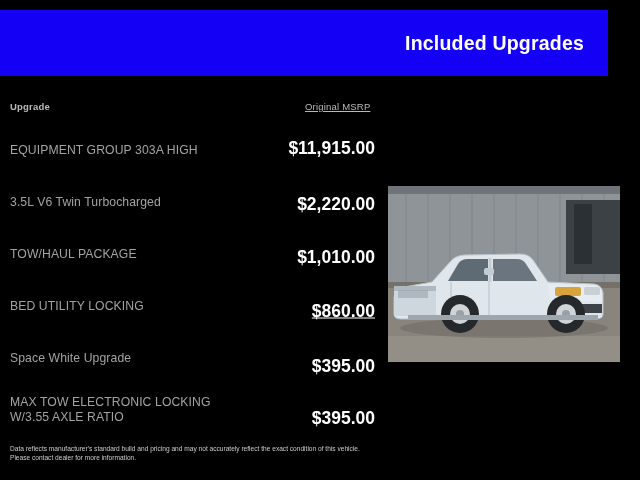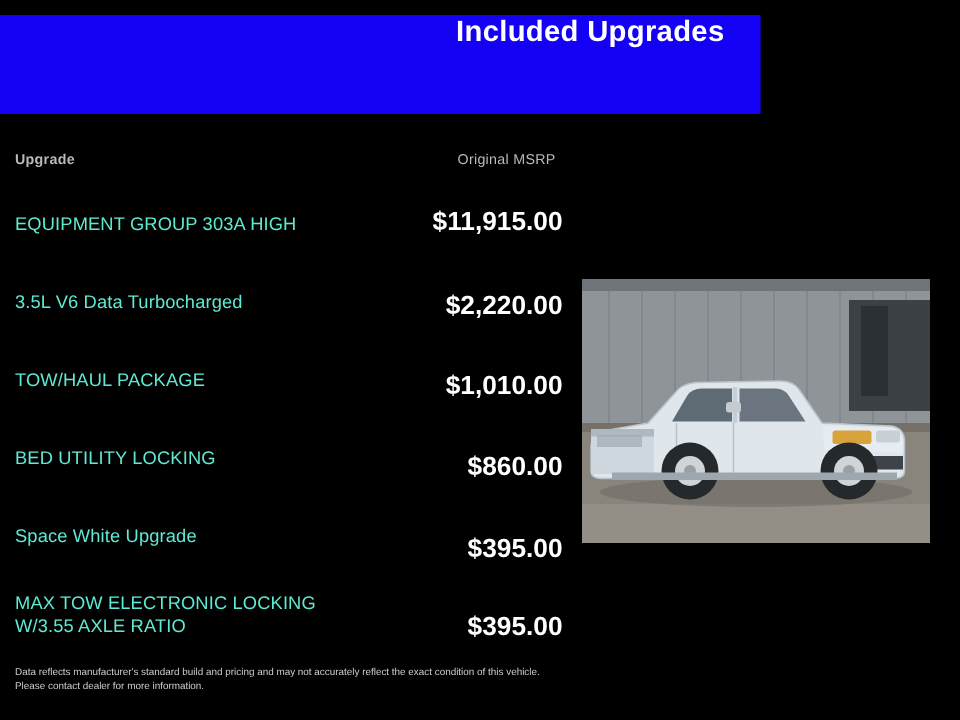--- a/index.html
+++ b/index.html
@@ -15,63 +15,63 @@
     width: 640px;
     height: 480px;
     background: #000;
   }
 
   
   .banner {
     position: absolute;
     top: 10px;
     left: 0;
-    width: 507px;
+    width: 608px;
     height: 66px;
     background: #1300f5;
     display: flex;
-    align-items: flex-start;
+    align-items: center;
     justify-content: flex-end;
   }
   .banner-title {
     color: #ffffff;
     font-size: 19.5px;
     font-weight: bold;
     letter-spacing: 0.2px;
     padding-right: 24px;
     white-space: nowrap;
   }
 
   
   .col-head {
     position: absolute;
     color: #b9b9b9;
     font-size: 9.5px;
     letter-spacing: 0.2px;
   }
   .col-head.upgrade { left: 10px; top: 101px; font-weight: bold; }
-  .col-head.msrp { left: 305px; top: 101px; }
+  .col-head.msrp { left: 305px; top: 101px; text-decoration: underline; }
 
   
   .rows {
     position: absolute;
     left: 0;
     top: 124px;
     width: 385px;
   }
   .row {
     position: relative;
     height: 52px;
   }
   .row-label {
     position: absolute;
     left: 10px;
     top: 50%;
     transform: translateY(-50%);
-    color: #5eead4;
+    color: #a3a3a3;
     font-size: 12.2px;
     line-height: 15px;
     letter-spacing: 0.1px;
     white-space: pre-line;
     max-width: 250px;
   }
   .row-price {
     position: absolute;
     right: 10px;
     top: 50%;
@@ -80,21 +80,21 @@
     font-size: 17.5px;
     font-weight: bold;
     text-align: center;
     white-space: nowrap;
   }
 
   
   .row:nth-child(1) .row-price { margin-top: -2px; }
   .row:nth-child(2) .row-price { margin-top: 2px; }
   .row:nth-child(3) .row-price { margin-top: 3px; margin-left: 24px; }
-  .row:nth-child(4) .row-price { margin-top: 5px; }
+  .row:nth-child(4) .row-price { margin-top: 5px; text-decoration: underline; }
   .row:nth-child(5) .row-price { margin-top: 8px; }
   .row:nth-child(6) .row-price { margin-top: 8px; }
 
   
   .photo {
     position: absolute;
     left: 388px;
     top: 186px;
     width: 232px;
     height: 176px;
@@ -128,21 +128,21 @@
   <div class="col-head msrp">Original MSRP</div>
 
   <div class="rows">
 
     <div class="row">
       <div class="row-label">EQUIPMENT GROUP 303A HIGH</div>
       <div class="row-price">$11,915.00</div>
     </div>
 
     <div class="row">
-      <div class="row-label">3.5L V6 Data Turbocharged</div>
+      <div class="row-label">3.5L V6 Twin Turbocharged</div>
       <div class="row-price">$2,220.00</div>
     </div>
 
     <div class="row">
       <div class="row-label">TOW/HAUL PACKAGE</div>
       <div class="row-price">$1,010.00</div>
     </div>
 
     <div class="row">
       <div class="row-label">BED UTILITY LOCKING</div>

